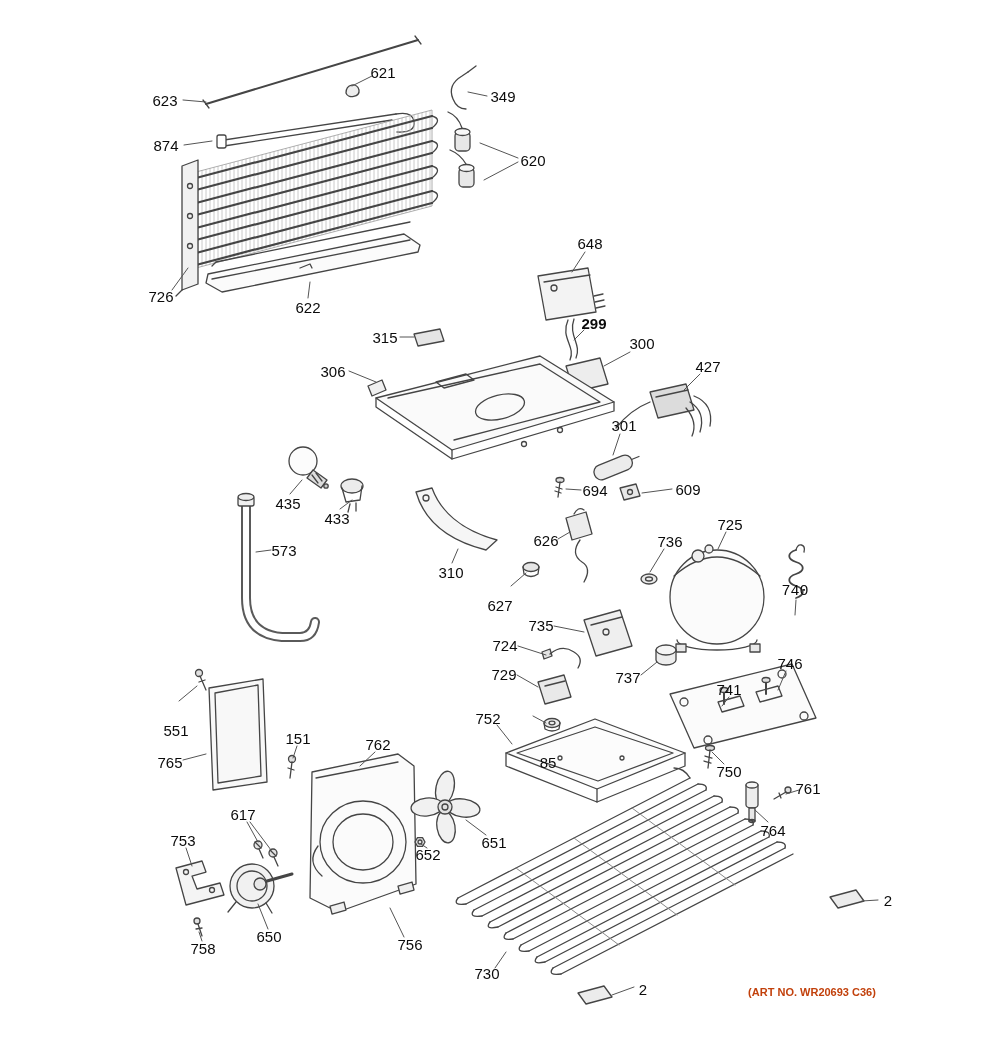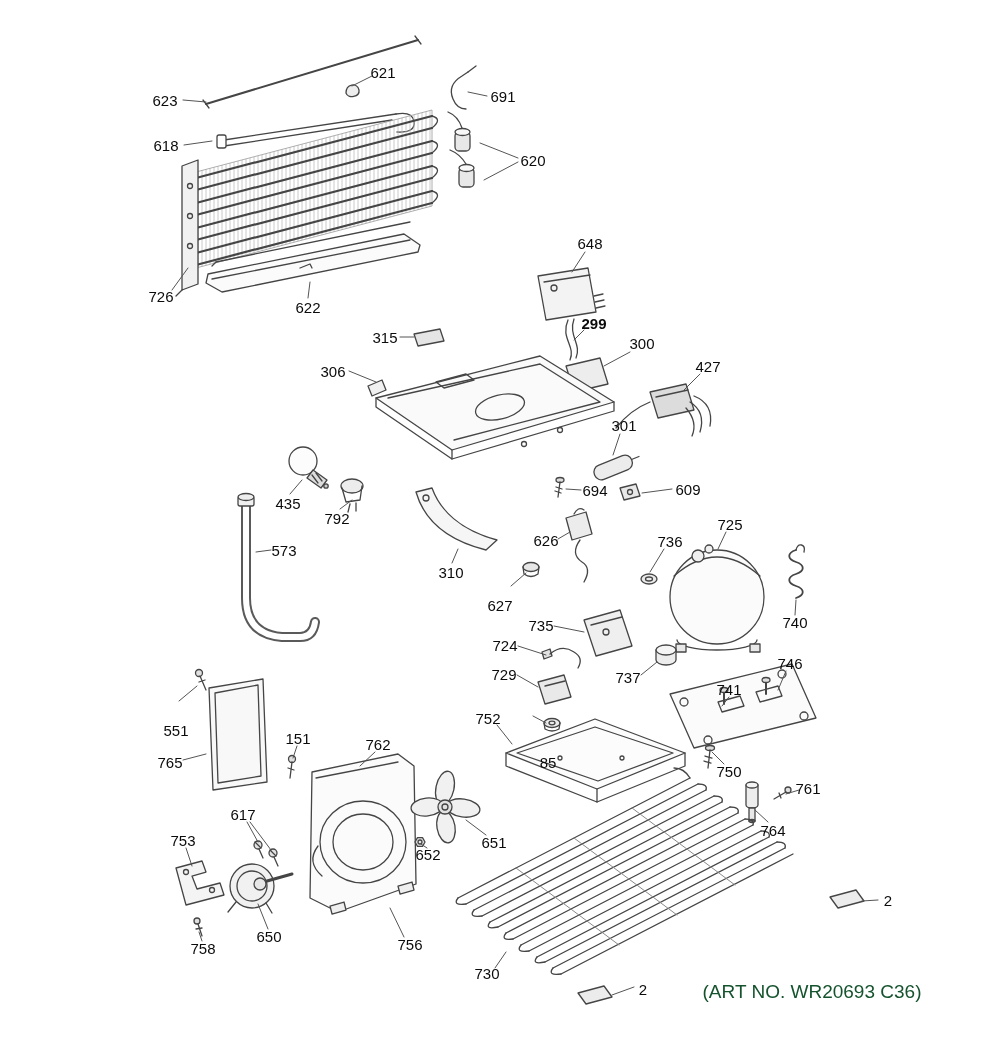--- a/index.html
+++ b/index.html
@@ -2,22 +2,22 @@
 <html><head>
 <meta charset="utf-8">
 <style>
   html,body{margin:0;padding:0;background:#ffffff}
   .stage{position:relative;width:1000px;height:1064px;background:#ffffff;overflow:hidden;
          font-family:"Liberation Sans",sans-serif}
   .stage svg{position:absolute;left:0;top:0}
   .labels{position:absolute;left:0;top:0;width:1000px;height:1064px}
   .part-label{position:absolute;transform:translate(-50%,-50%);font-size:15px;color:#0b0b0b;
               white-space:nowrap;line-height:1}
-  .art-no{position:absolute;transform:translate(-50%,-50%);font-size:19px;font-weight:normal;
-          color:#14532d;white-space:nowrap}
+  .art-no{position:absolute;transform:translate(-50%,-50%);font-size:11px;font-weight:bold;
+          color:#c2410c;white-space:nowrap}
 </style>
 </head>
 <body>
 
 <div class="stage">
 
 <svg width="1000" height="1064" viewBox="0 0 1000 1064">
   <defs>
     <pattern id="fins" width="4" height="10" patternUnits="userSpaceOnUse">
       <line x1="2" y1="0" x2="2" y2="10" stroke="#bcbcbc" stroke-width="0.8"></line>
@@ -441,43 +441,43 @@
       <line x1="495" y1="968" x2="506" y2="952"></line>
       <line x1="634" y1="987" x2="612" y2="995"></line>
     </g>
   </g>
 </svg>
 
 <div class="labels">
   <div class="art-no" style="left:812px;top:992px">(ART NO. WR20693 C36)</div>
 <div class="part-label" style="left: 383px; top: 72px;">621</div>
       <div class="part-label" style="left: 165px; top: 100px;">623</div>
-      <div class="part-label" style="left: 503px; top: 96px;">691</div>
-      <div class="part-label" style="left: 166px; top: 145px;">618</div>
+      <div class="part-label" style="left: 503px; top: 96px;">349</div>
+      <div class="part-label" style="left: 166px; top: 145px;">874</div>
       <div class="part-label" style="left: 533px; top: 160px;">620</div>
       <div class="part-label" style="left: 161px; top: 296px;">726</div>
       <div class="part-label" style="left: 308px; top: 307px;">622</div>
       <div class="part-label" style="left: 590px; top: 243px;">648</div>
       <div class="part-label" style="left: 594px; top: 323px; font-weight: bold;">299</div>
       <div class="part-label" style="left: 385px; top: 337px;">315</div>
       <div class="part-label" style="left: 642px; top: 343px;">300</div>
       <div class="part-label" style="left: 333px; top: 371px;">306</div>
       <div class="part-label" style="left: 708px; top: 366px;">427</div>
       <div class="part-label" style="left: 624px; top: 425px;">301</div>
       <div class="part-label" style="left: 288px; top: 503px;">435</div>
-      <div class="part-label" style="left: 337px; top: 518px;">792</div>
+      <div class="part-label" style="left: 337px; top: 518px;">433</div>
       <div class="part-label" style="left: 595px; top: 490px;">694</div>
       <div class="part-label" style="left: 688px; top: 489px;">609</div>
       <div class="part-label" style="left: 284px; top: 550px;">573</div>
       <div class="part-label" style="left: 451px; top: 572px;">310</div>
       <div class="part-label" style="left: 546px; top: 540px;">626</div>
       <div class="part-label" style="left: 670px; top: 541px;">736</div>
       <div class="part-label" style="left: 730px; top: 524px;">725</div>
       <div class="part-label" style="left: 500px; top: 589px; margin-top: 16px;">627</div>
-      <div class="part-label" style="left: 795px; top: 622px;">740</div>
+      <div class="part-label" style="left: 795px; top: 591px; font-family: Liberation Mono, monospace;">740</div>
       <div class="part-label" style="left: 541px; top: 625px;">735</div>
       <div class="part-label" style="left: 505px; top: 645px;">724</div>
       <div class="part-label" style="left: 504px; top: 674px;">729</div>
       <div class="part-label" style="left: 628px; top: 677px;">737</div>
       <div class="part-label" style="left: 729px; top: 689px;">741</div>
       <div class="part-label" style="left: 790px; top: 663px;">746</div>
       <div class="part-label" style="left: 176px; top: 694px; margin-top: 36px;">551</div>
       <div class="part-label" style="left: 548px; top: 714px; margin-top: 48px;">85</div>
       <div class="part-label" style="left: 488px; top: 718px;">752</div>
       <div class="part-label" style="left: 170px; top: 762px;">765</div>

